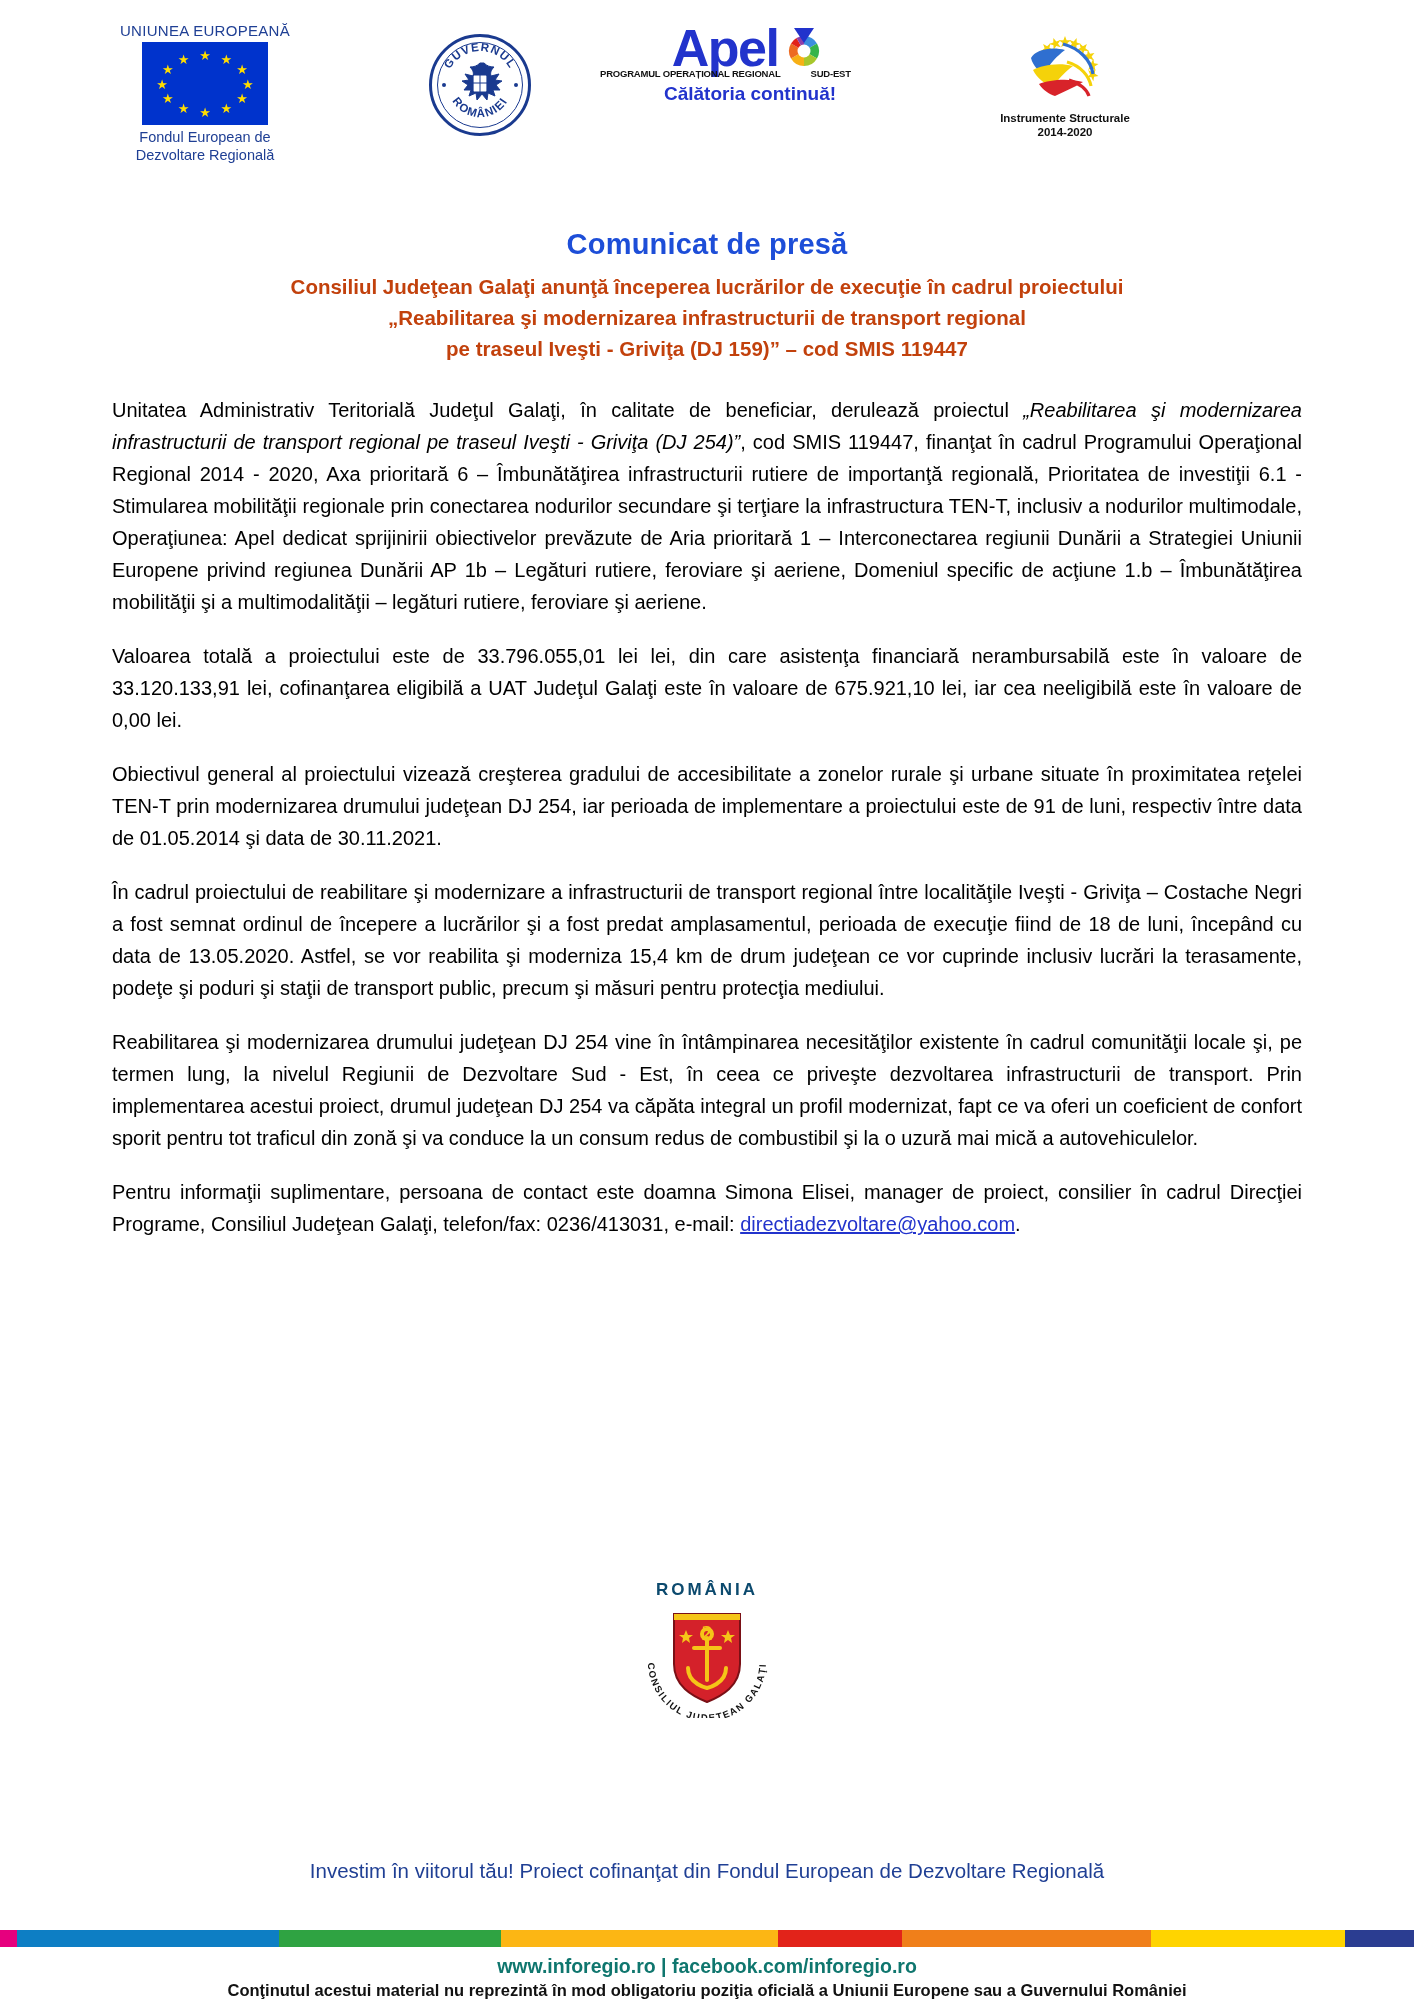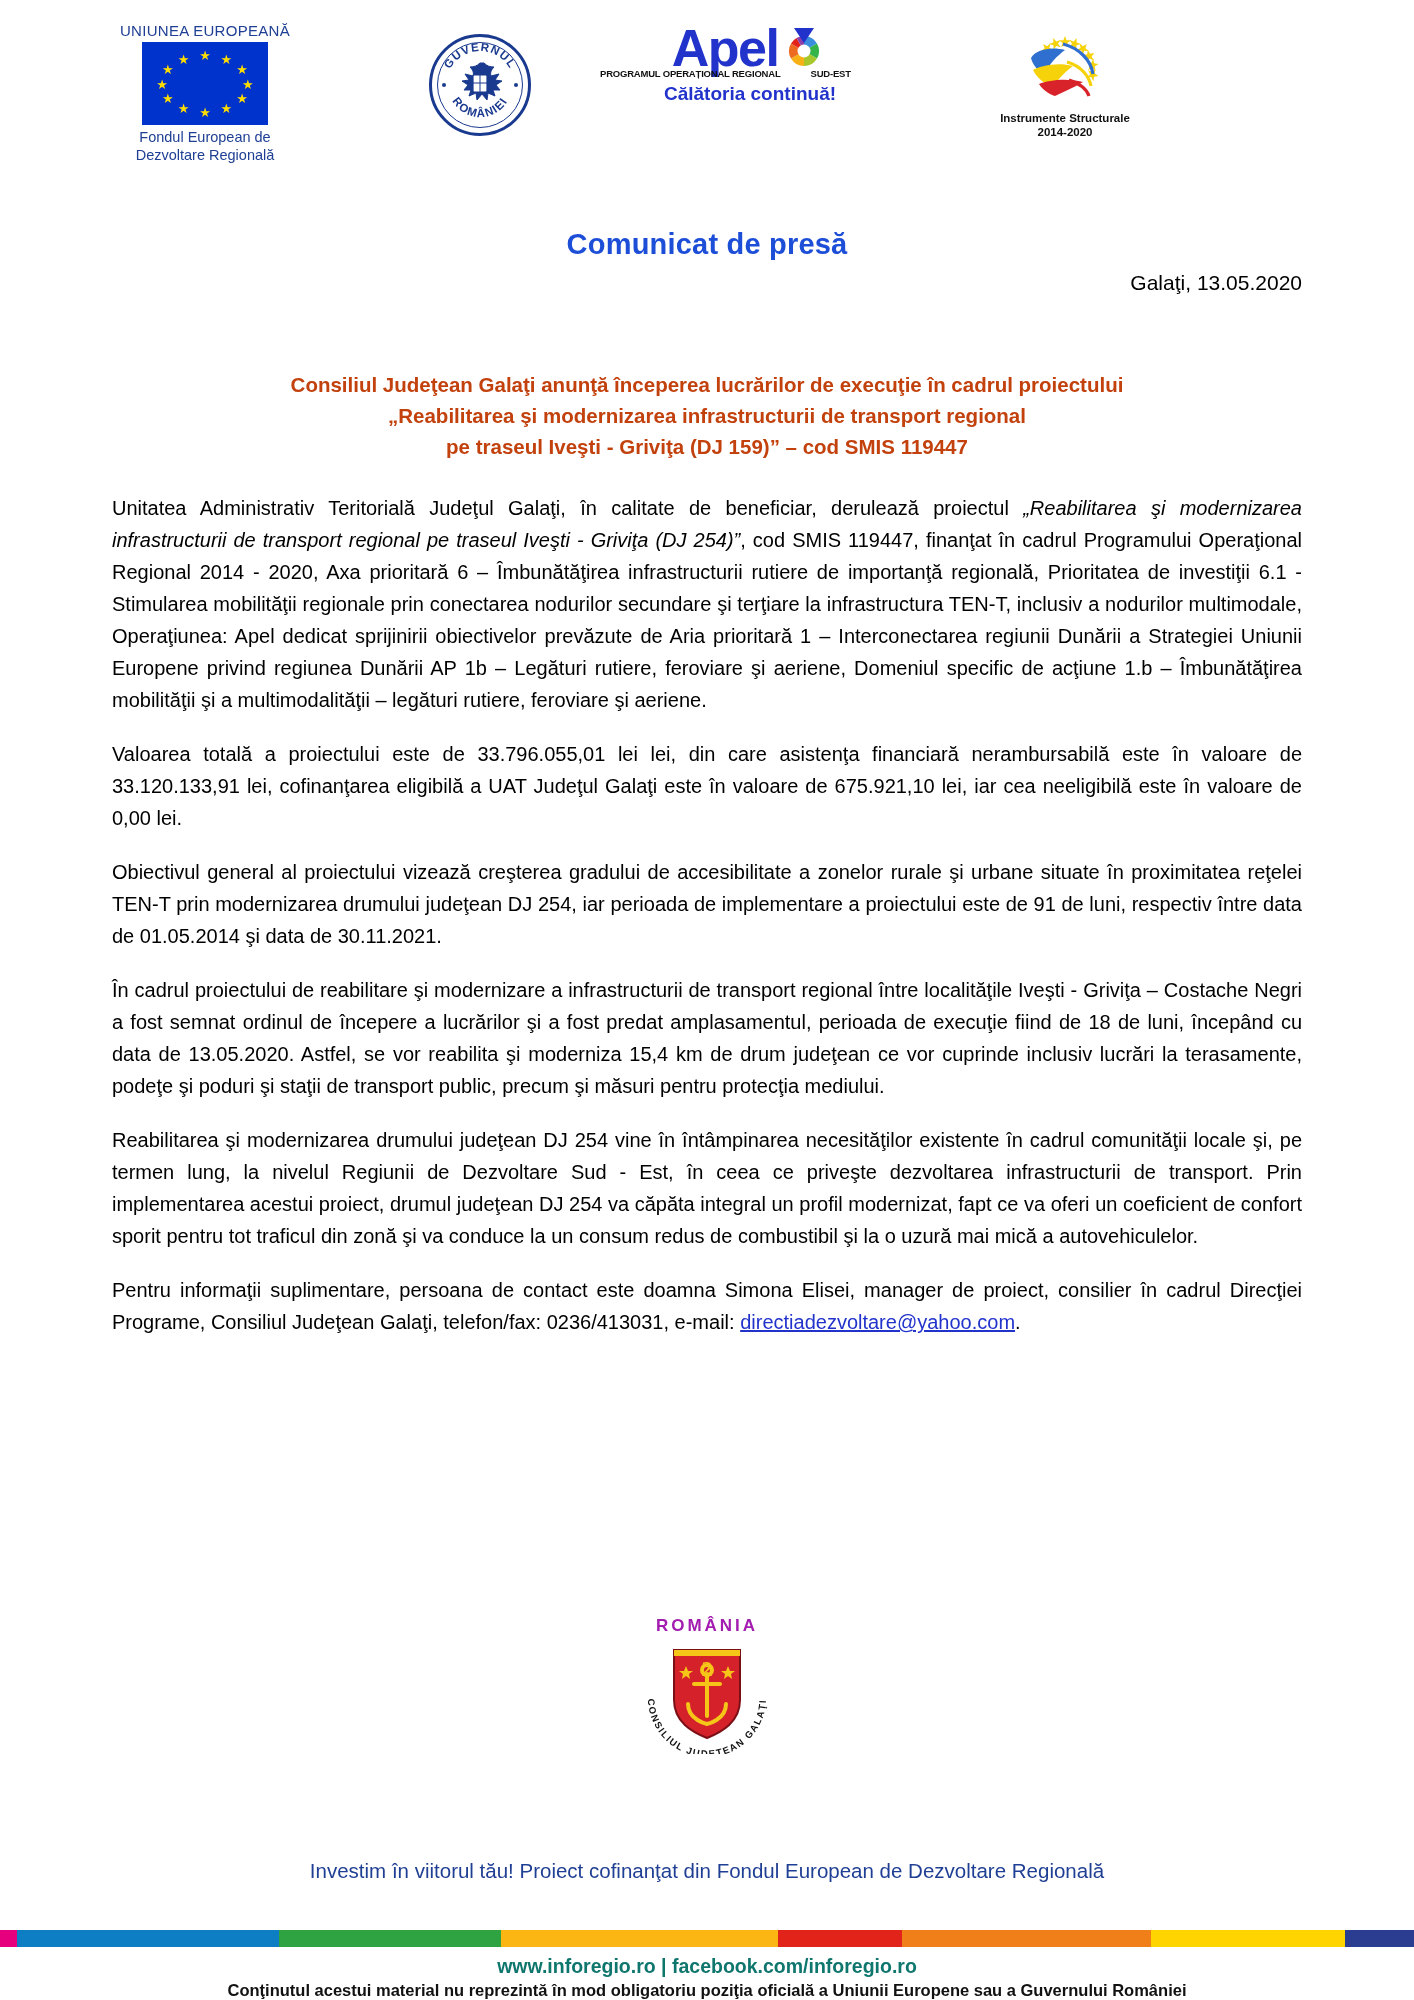--- a/index.html
+++ b/index.html
@@ -187,22 +187,21 @@
     left: 0; right: 0;
     top: 1580px;
     display: flex;
     flex-direction: column;
     align-items: center;
   }
   .cj-romania {
     font-size: 17px;
     font-weight: bold;
     letter-spacing: 3px;
-    color: #a21caf;
-    margin-top: 36px;
+    color: #0c4a6e;
   }
   .cj-shield-wrap { position: relative; width: 170px; height: 115px; }
 
   
   .footer-slogan {
     position: absolute;
     left: 0; right: 0;
     top: 1855px;
     text-align: center;
     font-size: 20.5px;
@@ -352,21 +351,20 @@
       </div>
       <div class="is-caption">
         <div>Instrumente Structurale</div>
         <div>2014-2020</div>
       </div>
     </div>
   </div>
 
   <div class="doc">
     <h1 class="doc-title">Comunicat de presă</h1>
-    <div class="doc-date">Galaţi, 13.05.2020</div>
 
     <div class="subtitle">
       <span class="line">Consiliul Judeţean Galaţi anunţă începerea lucrărilor de execuţie în cadrul proiectului</span>
       <span class="line">„Reabilitarea şi modernizarea infrastructurii de transport regional</span>
       <span class="line">pe traseul Iveşti - Griviţa (DJ 159)” – cod SMIS 119447</span>
     </div>
 
     <div id="paragraphs">
         <p class="body-par"><span>Unitatea Administrativ Teritorială Judeţul Galaţi, în calitate de beneficiar, derulează proiectul </span><em>„Reabilitarea şi modernizarea infrastructurii de transport regional pe traseul Iveşti - Griviţa (DJ 254)”</em><span>, cod SMIS 119447, finanţat în cadrul Programului Operaţional Regional 2014 - 2020, Axa prioritară 6 – Îmbunătăţirea infrastructurii rutiere de importanţă regională, Prioritatea de investiţii 6.1 - Stimularea mobilităţii regionale prin conectarea nodurilor secundare şi terţiare la infrastructura TEN-T, inclusiv a nodurilor multimodale, Operaţiunea: Apel dedicat sprijinirii obiectivelor prevăzute de Aria prioritară 1 – Interconectarea regiunii Dunării a Strategiei Uniunii Europene privind regiunea Dunării AP 1b – Legături rutiere, feroviare şi aeriene, Domeniul specific de acţiune 1.b – Îmbunătăţirea mobilităţii şi a multimodalităţii – legături rutiere, feroviare şi aeriene.</span></p>
         <p class="body-par"><span>Valoarea totală a proiectului este de 33.796.055,01 lei lei, din care asistenţa financiară nerambursabilă este în valoare de 33.120.133,91 lei, cofinanţarea eligibilă a UAT Judeţul Galaţi este în valoare de 675.921,10 lei, iar cea neeligibilă este în valoare de 0,00 lei.</span></p>

